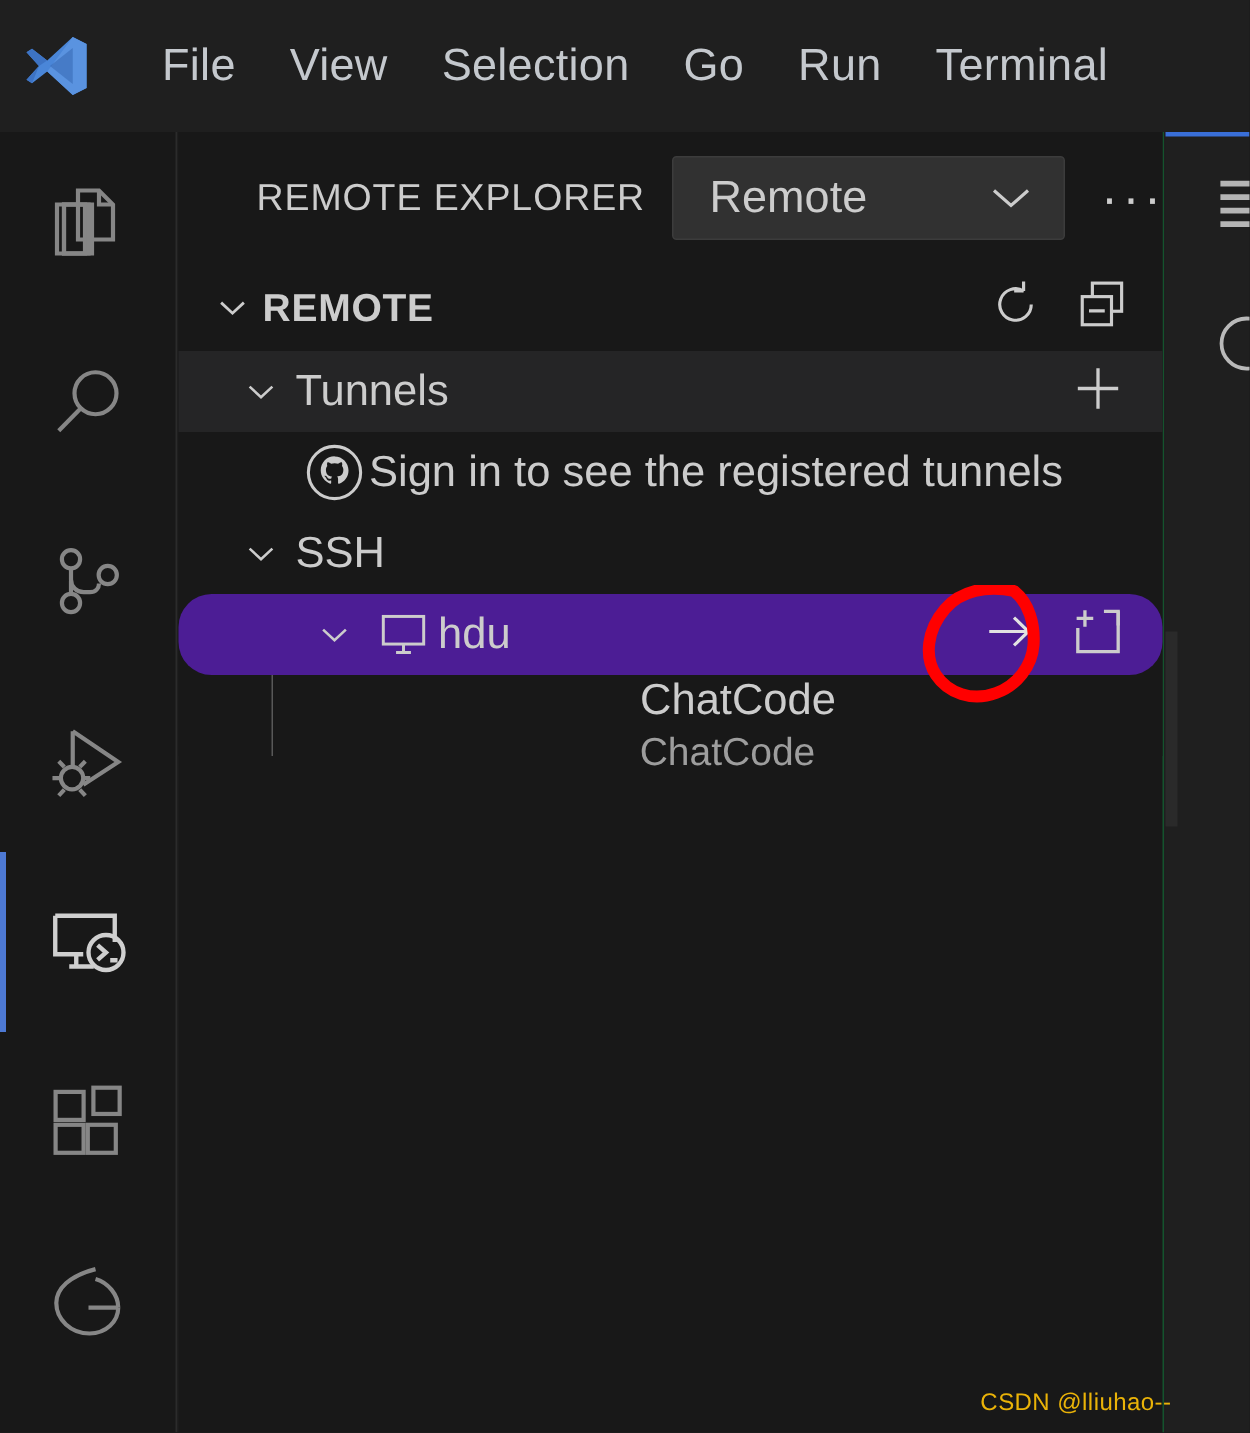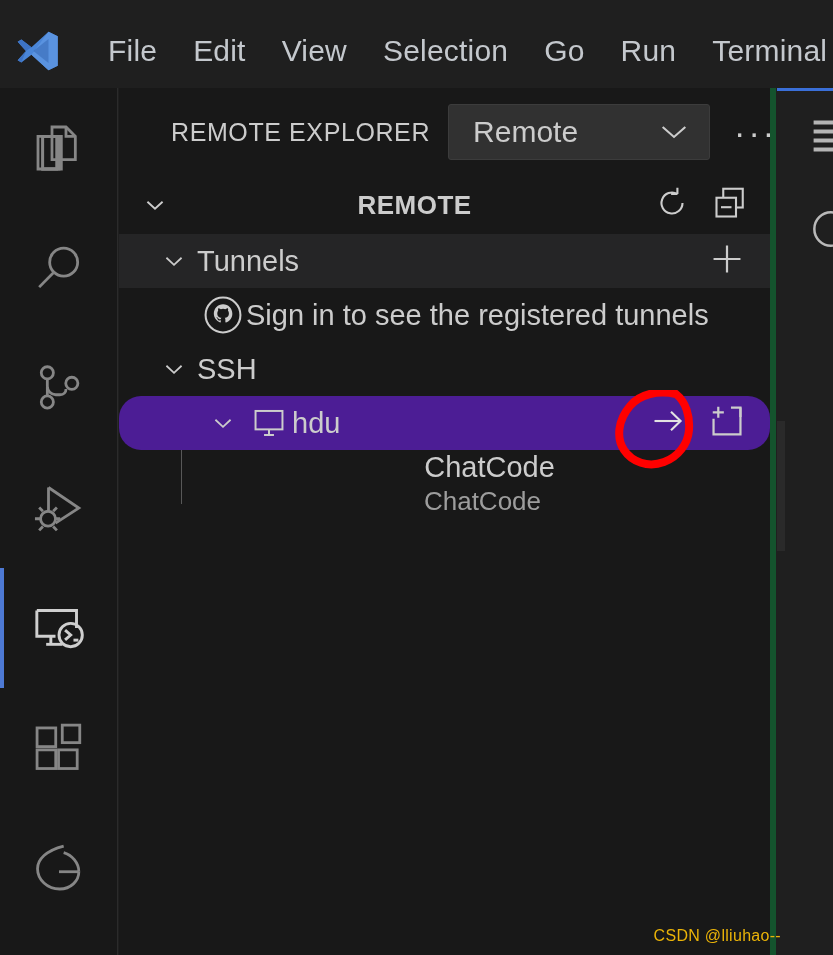--- a/index.html
+++ b/index.html
@@ -15,21 +15,21 @@
   #app {
     position: relative;
     width: 833px;
     height: 955px;
     background: #1f1f1f;
   }
 
   
   .titlebar {
     position: absolute;
-    left: 0; top: 7px;
+    left: 0; top: 0;
     width: 833px; height: 88px;
     background: #1f1f1f;
     display: flex;
     align-items: center;
     padding-left: 14px;
     overflow: hidden;
   }
   .vscode-logo {
     width: 46px; height: 46px;
     flex: 0 0 46px;
@@ -72,22 +72,21 @@
     width: 4px; height: 120px;
     background: #4d79d4;
   }
 
   
   .sidebar {
     position: absolute;
     left: 119px; top: 88px;
     width: 657px; height: 867px;
     background: #181818;
-    border-right: 6px solid #14532d;
-    text-align: center;
+    border-right: 1px solid #14532d;
   }
   .sidebar-title {
     height: 88px;
     display: flex;
     align-items: center;
     padding: 0 0 0 52px;
     background: #181818;
   }
   .sidebar-title-text {
     color: #cccccc;
@@ -231,21 +230,20 @@
   <div class="titlebar">
     <svg class="vscode-logo" viewBox="0 0 100 100">
       <path d="M75 8 L95 18 L95 82 L75 92 L38 58 L16 75 L8 70 L26 50 L8 30 L16 25 L38 42 Z" fill="#4a86d8"></path>
       <path d="M75 8 L95 18 L95 82 L75 92 L38 58 Z" fill="#5a93e0"></path>
       <path d="M75 24 L75 76 L42 50 Z" fill="#2f5fa8" opacity="0.45"></path>
       <path d="M8 30 L16 25 L38 42 L26 50 Z" fill="#3d73c4"></path>
       <path d="M8 70 L16 75 L26 50 Z" fill="#3d73c4"></path>
     </svg>
     <div class="menu-items">
       <div class="menu-item">File</div>
-      <div class="menu-item">Edit</div>
       <div class="menu-item">View</div>
       <div class="menu-item">Selection</div>
       <div class="menu-item">Go</div>
       <div class="menu-item">Run</div>
       <div class="menu-item">Terminal</div>
     </div>
   </div>
 
   <div class="activitybar">
 

